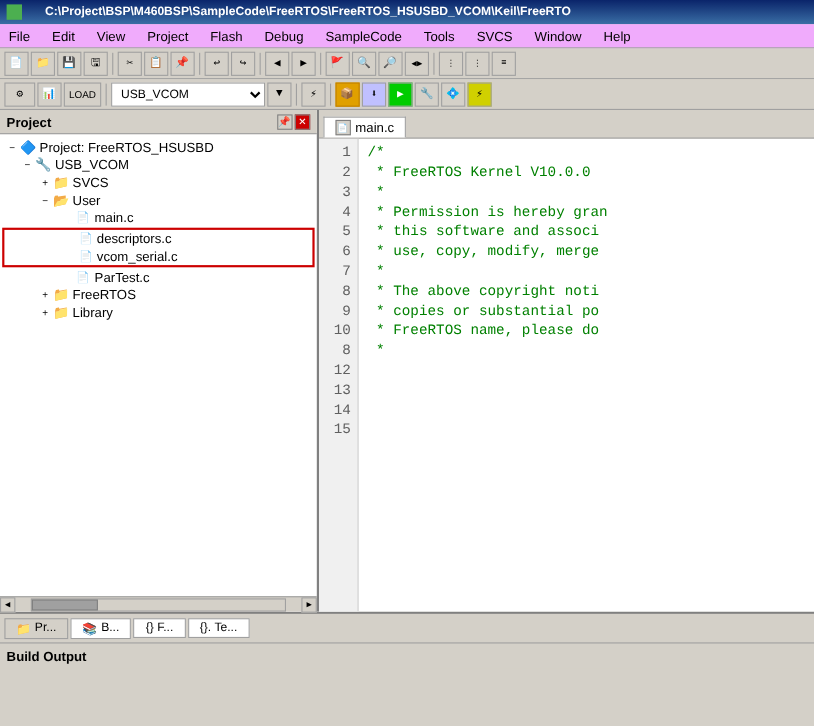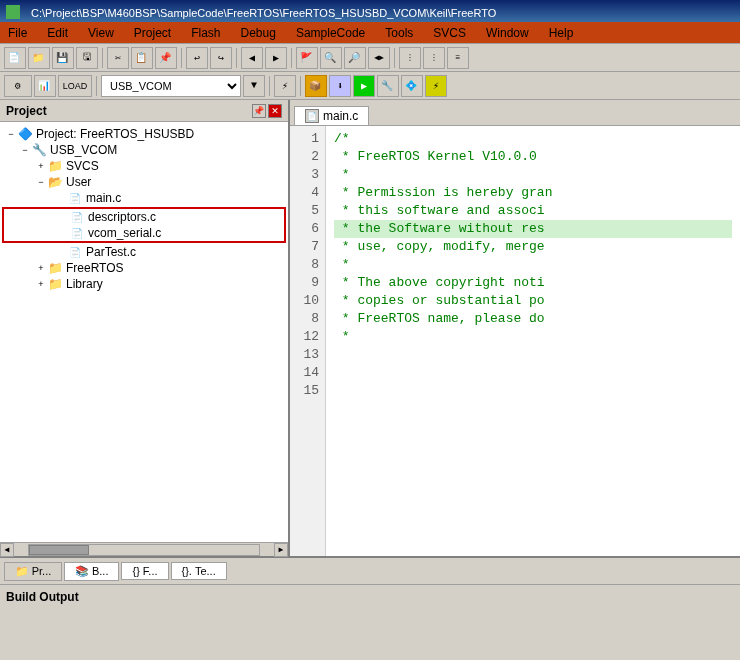--- a/index.html
+++ b/index.html
@@ -6,28 +6,29 @@
     body { font-family: 'Courier New', monospace; font-size: 12px; background: #d4d0c8; width: 740px; height: 660px; overflow: hidden; }
 
     
     #titlebar {
       background: linear-gradient(to bottom, #0a246a, #3a6ea5);
       color: white;
       padding: 3px 6px;
       font-size: 11px;
       font-family: 'Segoe UI', Arial, sans-serif;
       display: flex;
-      align-items: flex-end;
-      gap: 11px;
+      align-items: center;
+      gap: 21px;
       height: 22px;
+      font-weight: bold;
     }
 
     
     #menubar {
-      background: #c2410c;
+      background: #f0abfc;
       border-bottom: 1px solid #a0a0a0;
       padding: 2px 4px;
       font-family: 'Segoe UI', Arial, sans-serif;
       font-size: 12px;
       display: flex;
       gap: 12px;
       height: 22px;
       align-items: center;
     }
     .menu-item { cursor: pointer; padding: 1px 4px; }
@@ -439,21 +440,20 @@
         <div>13</div>
         <div>14</div>
         <div>15</div>
       </div>
       <div id="code-area">
         <span class="code-line comment">/*</span>
         <span class="code-line comment">&nbsp;* FreeRTOS Kernel V10.0.0</span>
         <span class="code-line comment">&nbsp;*</span>
         <span class="code-line comment">&nbsp;* Permission is hereby gran</span>
         <span class="code-line comment">&nbsp;* this software and associ</span>
-        <span class="code-line comment highlighted-line">&nbsp;* the Software without res</span>
         <span class="code-line comment">&nbsp;* use, copy, modify, merge</span>
         <span class="code-line comment">&nbsp;*</span>
         <span class="code-line comment">&nbsp;* The above copyright noti</span>
         <span class="code-line comment">&nbsp;* copies or substantial po</span>
         <span class="code-line comment">&nbsp;* FreeRTOS name, please do</span>
         <span class="code-line comment">&nbsp;*</span>
       </div>
     </div>
   </div>
 </div>

